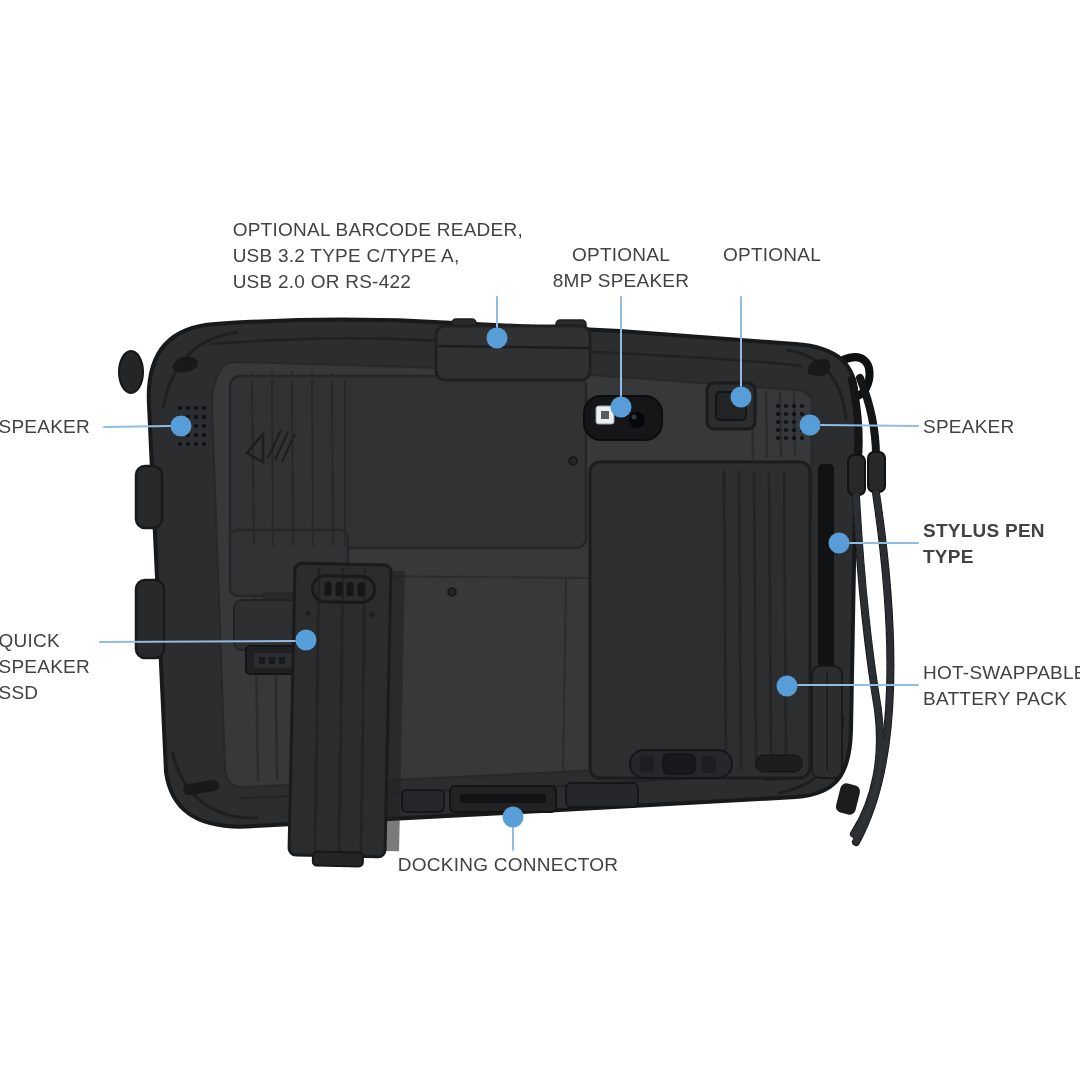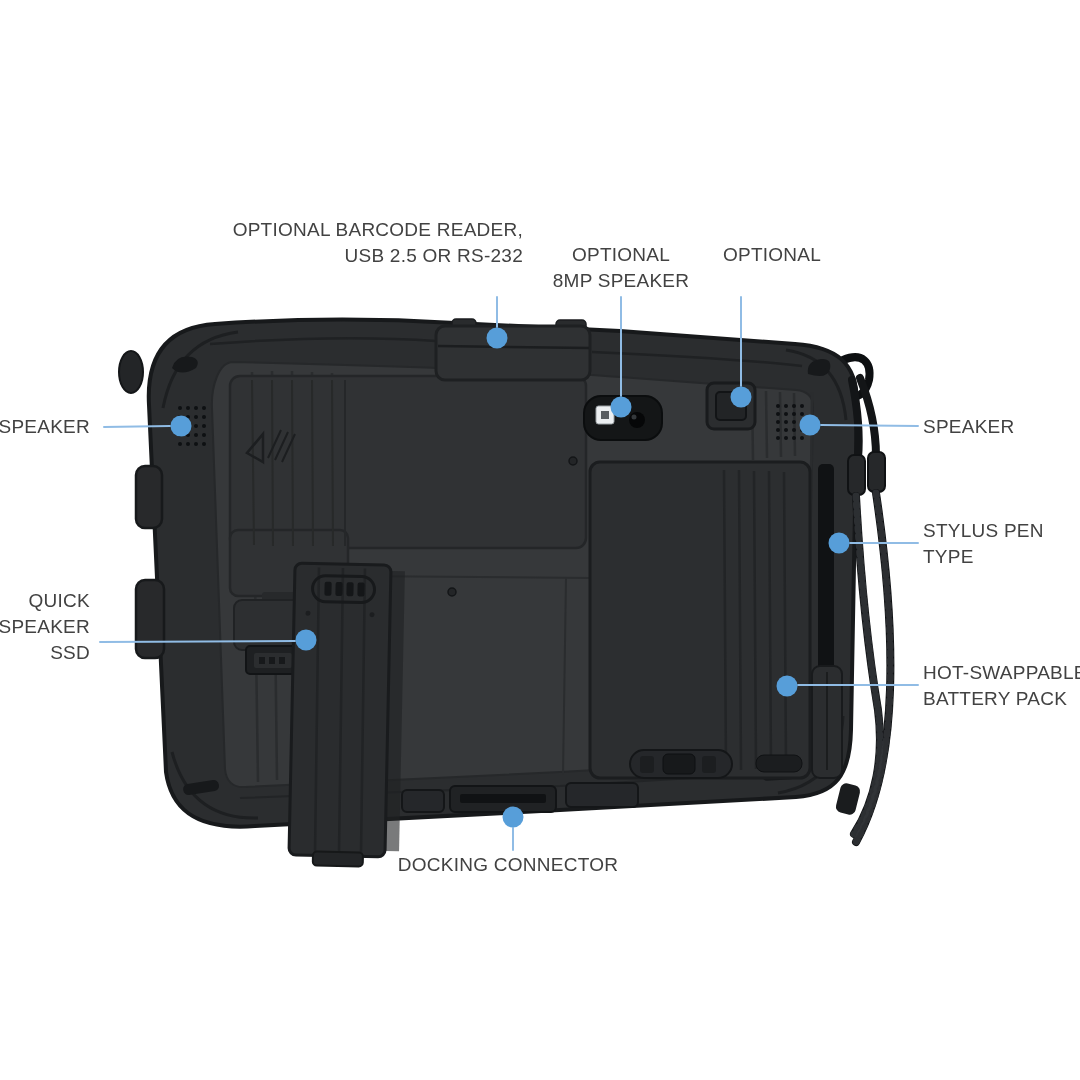--- a/index.html
+++ b/index.html
@@ -17,31 +17,31 @@
   .callout{
     position:absolute;
     color:var(--label_text);
     font-size:19px;
     line-height:26px;
     letter-spacing:.25px;
     white-space:nowrap;
     font-weight:400;
   }
   .callout span{display:block;}
-  .align-right{text-align:right;}
+  .align-right{text-align:left;}
   .align-left{text-align:left;}
   .align-center{text-align:center;}
   .co-barcode{right:557px;top:217px;}
   .co-camera{left:541px;width:160px;top:242px;}
   .co-fingerprint{left:723px;top:242px;}
   .co-speaker-left{right:990px;top:414px;}
   .co-speaker-right{left:923px;top:414px;}
-  .co-stylus{left:923px;top:518px;}
+  .co-stylus{left:923px;top:518px;font-weight:bold;}
   .co-battery{left:923px;top:660px;}
-  .co-ssd{right:990px;top:588px;}
+  .co-ssd{right:990px;top:628px;}
   .co-docking{left:508px;top:852px;transform:translateX(-50%);}
   .leader{stroke:var(--callout_line);stroke-width:2;stroke-linecap:round;fill:none;}
   .dot{fill:var(--callout_dot);}
 </style>
 </head>
 <body>
 
 <div class="stage">
 
   <svg width="1080" height="1080" viewBox="0 0 1080 1080">
@@ -253,21 +253,22 @@
       <circle class="dot" cx="810" cy="425" r="10.5"></circle>
       <circle class="dot" cx="839" cy="543" r="10.5"></circle>
       <circle class="dot" cx="787" cy="686" r="10.5"></circle>
       <circle class="dot" cx="306" cy="640" r="10.5"></circle>
       <circle class="dot" cx="513" cy="817" r="10.5"></circle>
     </g>
   </svg>
 
   <div class="callout co-barcode align-right">
     <span>OPTIONAL BARCODE READER,</span>
-    <span>USB 2.5 OR RS-232</span>
+    <span>USB 3.2 TYPE C/TYPE A,</span>
+    <span>USB 2.0 OR RS-422</span>
   </div>
 
   <div class="callout co-camera align-center">
     <span>OPTIONAL</span>
     <span>8MP SPEAKER</span>
   </div>
 
   <div class="callout co-fingerprint align-left">
     <span>OPTIONAL</span>
   </div>

